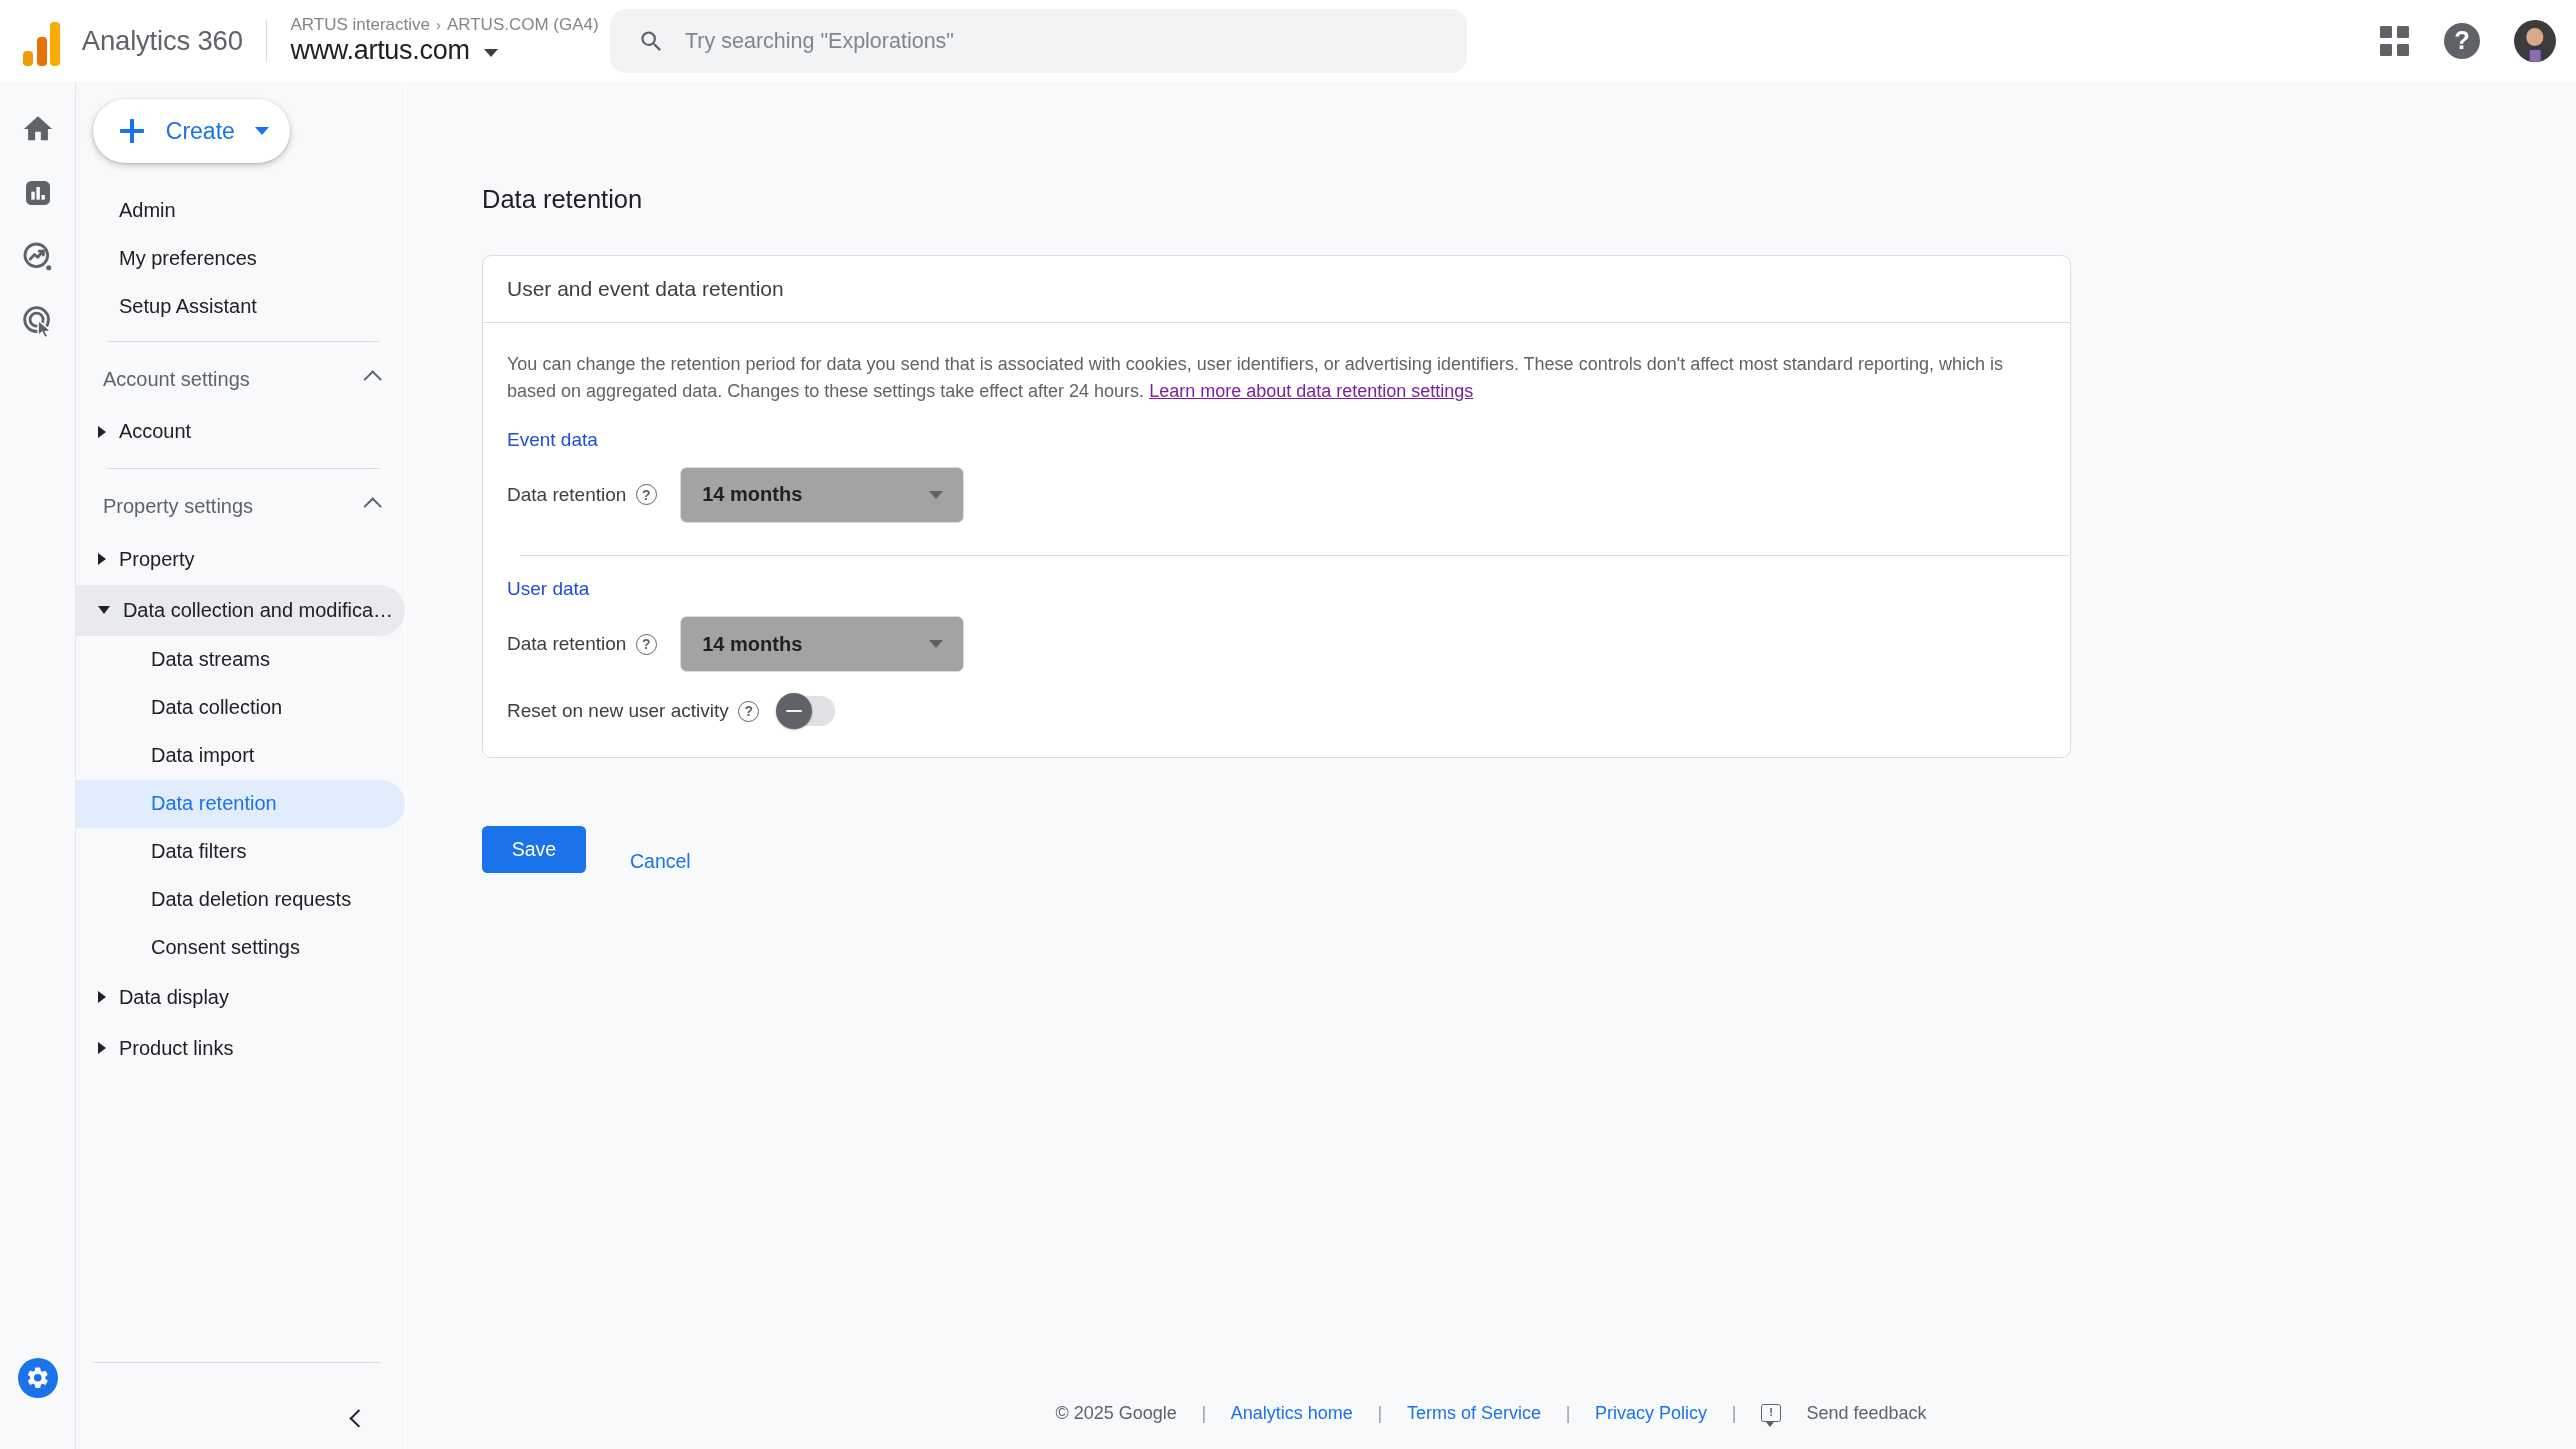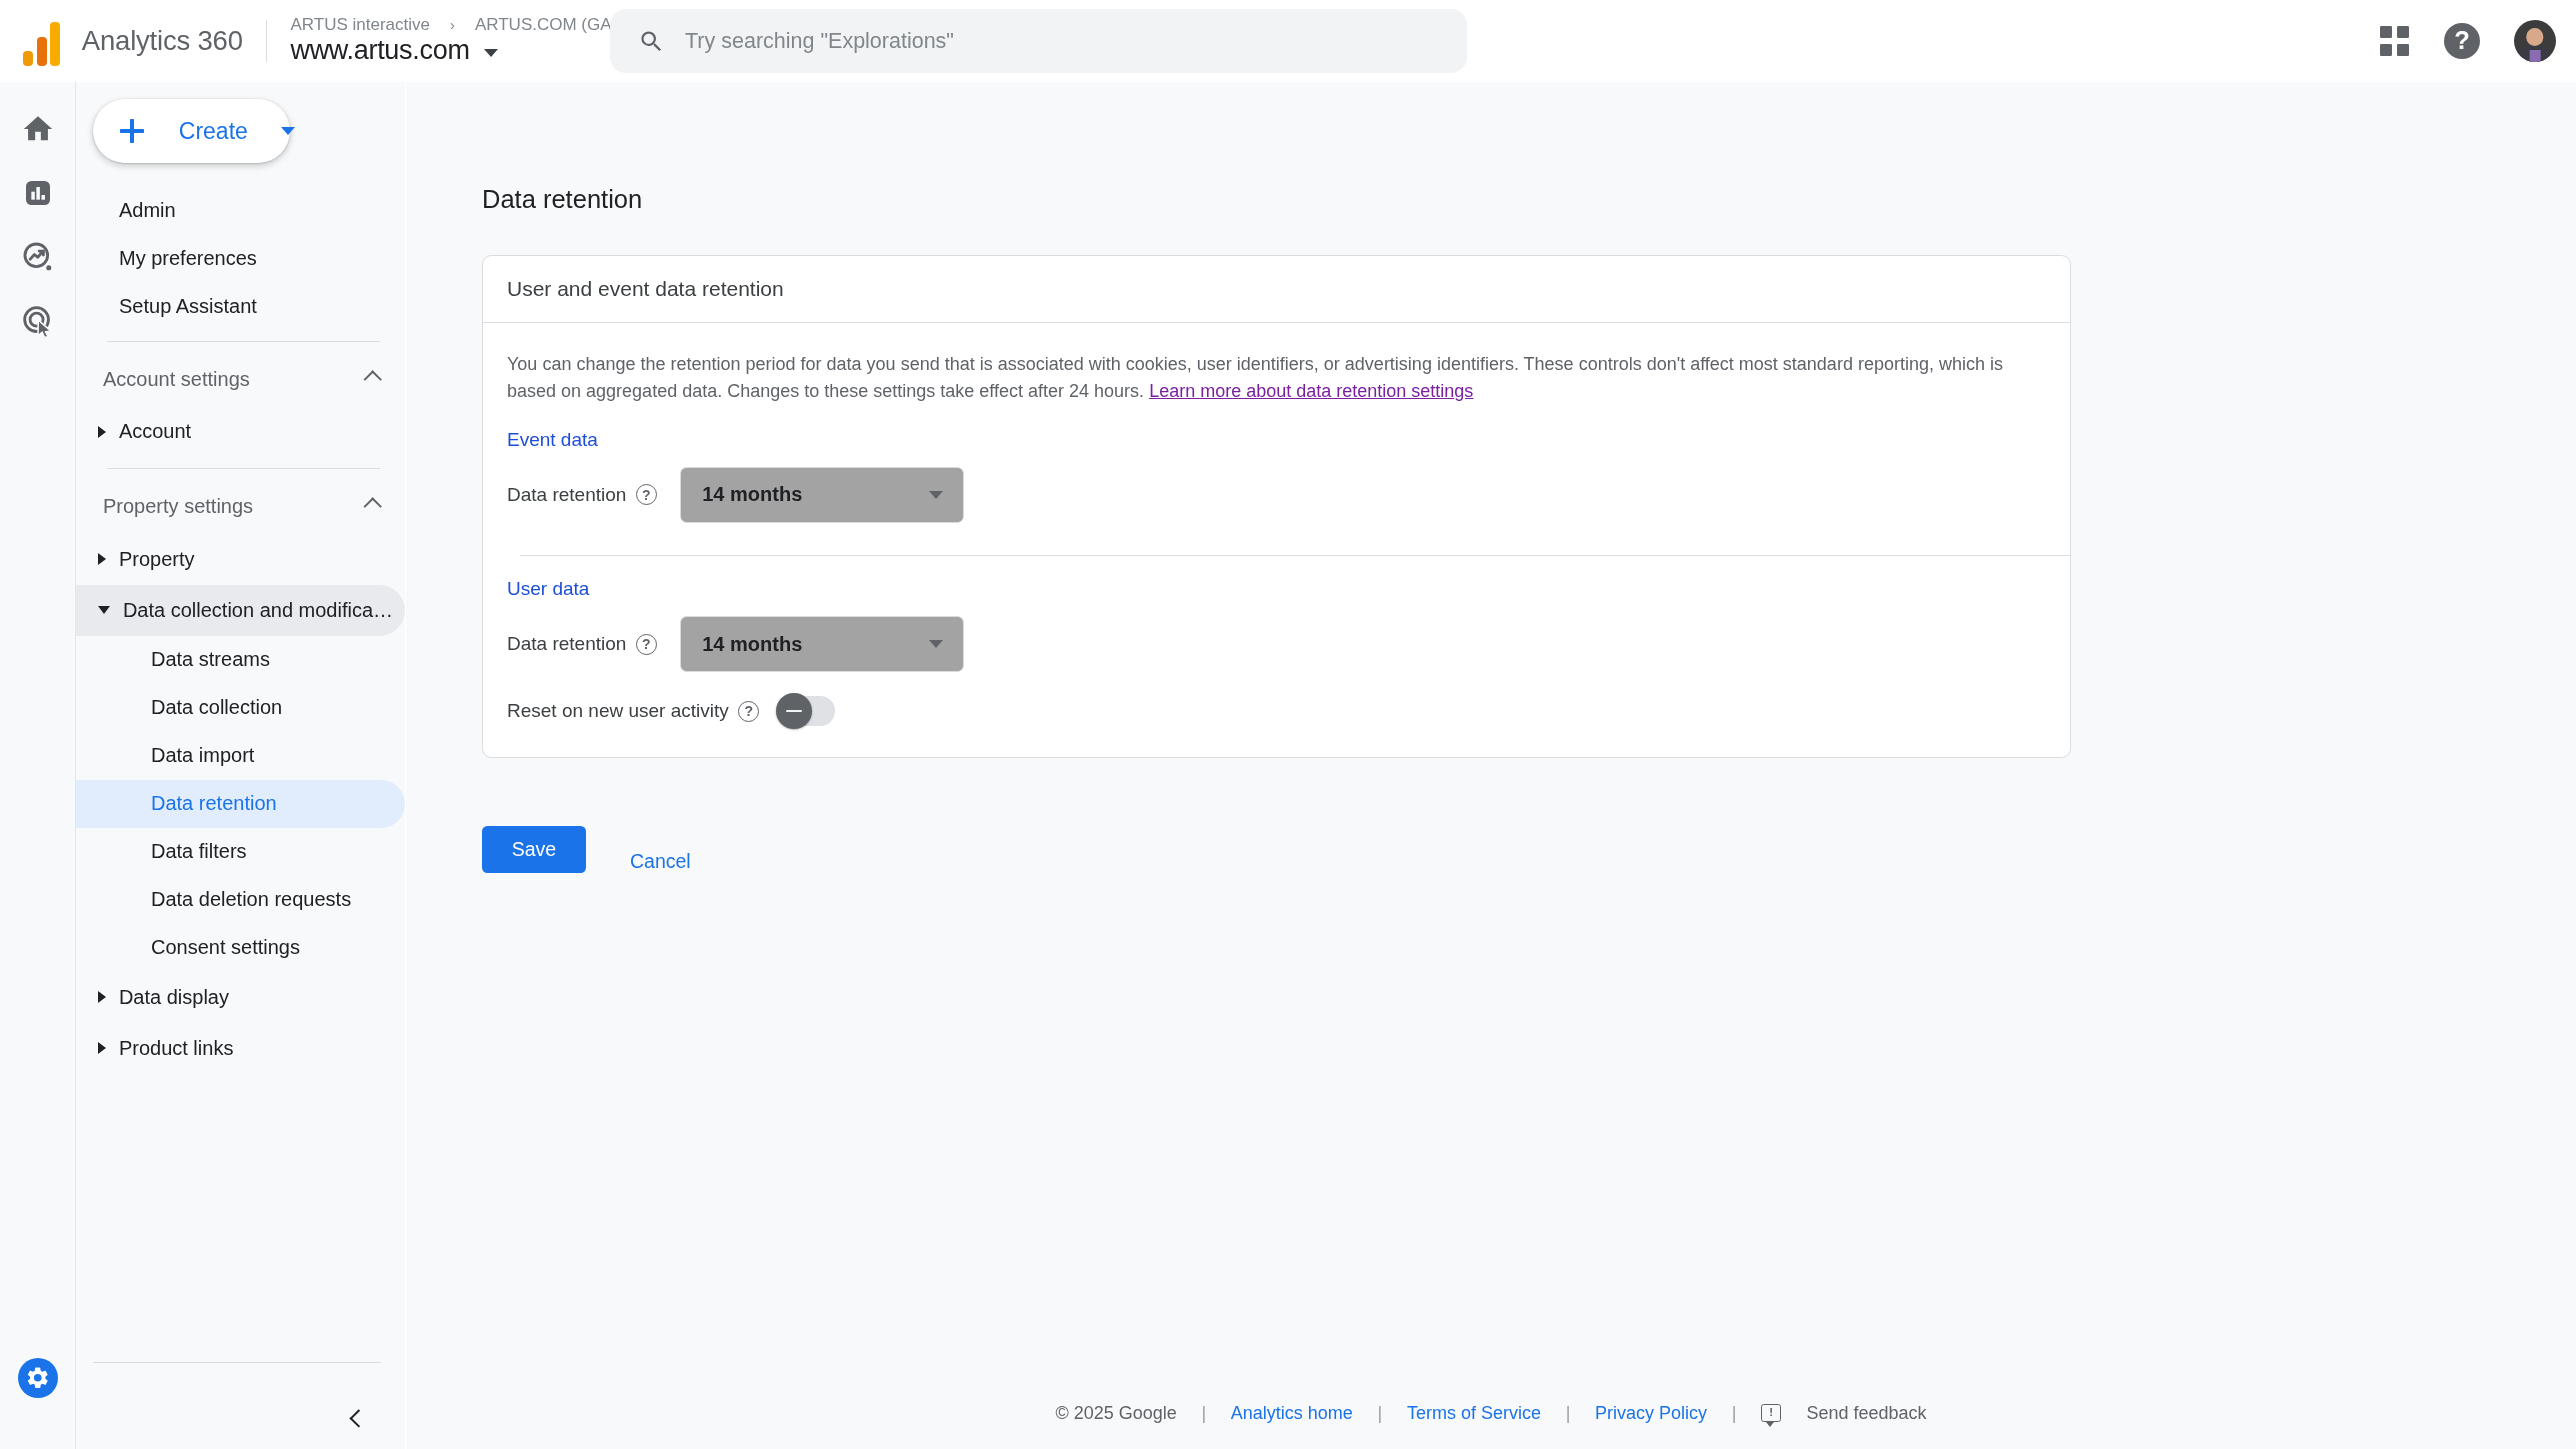--- a/index.html
+++ b/index.html
@@ -28,21 +28,21 @@
   .brand-name {
     font-size: 27.5px; color: #5f6368; letter-spacing: -0.2px;
     margin-left: 14.8px; white-space: nowrap; font-weight: 400;
   }
   .topbar-div {
     width: 0.7px; height: 42px; background: #dadce0; margin: 0 24px 0 23px;
   }
   .acct-block { display: flex; flex-direction: column; justify-content: center; }
   .breadcrumb {
     font-size: 17px; color: #80868b; white-space: nowrap;
-    display: flex; align-items: center; gap: 20px; 
+    display: flex; align-items: center; gap: 6px; 
   }
   .breadcrumb .sep { font-size: 14.8px; color: #80868b; }
   .prop-name {
     font-size: 27px; color: #202124; font-weight: 500; letter-spacing: -0.3px;
     display: flex; align-items: center; gap: 14px; white-space: nowrap;
   }
   .caret-dn {
     width: 0; height: 0; border-left: 7.4px solid transparent;
     border-right: 7.4px solid transparent; border-top: 8px solid #3c4043;
     margin-top: 4px;
@@ -104,21 +104,21 @@
 
   
   .sidebar {
     position: absolute; left: 76px; top: 82px; width: 329px; height: 1367px;
     background: #f8f9fa;
   }
   .create-btn {
     margin: 17.4px 0 0 17.4px; width: 197px; height: 64px;
     background: #ffffff; border-radius: 32px;
     box-shadow: 0 0.7px 2px rgba(60,64,67,.30), 0 2.7px 5.4px 2px rgba(60,64,67,.15);
-    display: flex; align-items: center; gap: 17px; padding-left: 27px;
+    display: flex; align-items: center; gap: 4px; padding-left: 27px;
   }
   .create-plus { width: 24px; height: 24px; position: relative; flex: none; }
   .create-plus::before, .create-plus::after {
     content: ""; position: absolute; background: #1a73e8; border-radius: 0.7px;
   }
   .create-plus::before { left: 0; top: 10px; width: 24px; height: 3.4px; }
   .create-plus::after { top: 0; left: 10px; height: 24px; width: 3.4px; }
   .create-label { font-size: 23px; color: #1a73e8; margin-left: 17.4px; font-weight: 400; }
   .create-caret {
     margin-left: 16px; width: 0; height: 0; border-left: 7.4px solid transparent;

